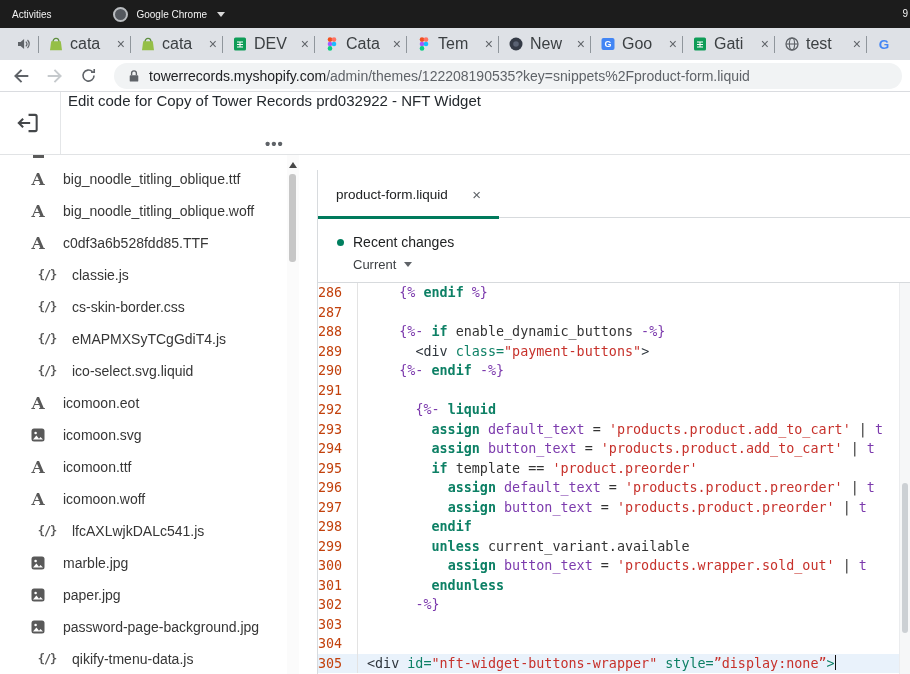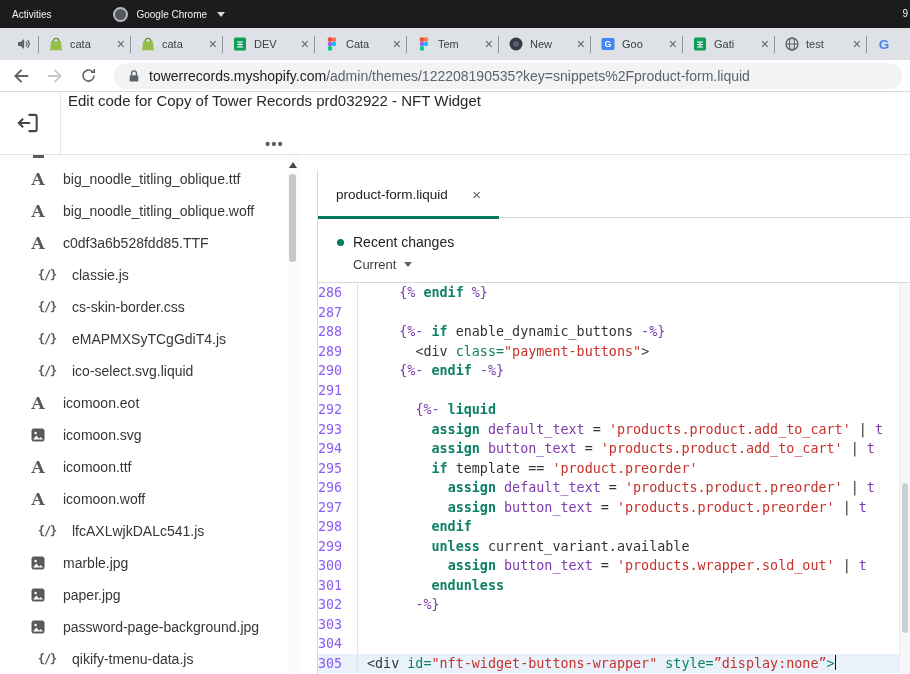--- a/index.html
+++ b/index.html
@@ -20,21 +20,21 @@
 
   
   #tabstrip{position:absolute;left:0;top:28px;width:910px;height:32px;background:#dee1e6;
             display:flex;align-items:center;padding-left:8px;box-sizing:border-box;overflow:hidden;}
   .tab-audio{width:30px;display:flex;justify-content:center;align-items:center;flex:none;cursor:pointer;}
   .tdiv{width:1px;height:17px;background:#90969c;flex:none;}
   .btab{width:91px;min-width:91px;height:32px;display:flex;align-items:center;gap:6px;
         padding:0 5px 0 9px;box-sizing:border-box;cursor:pointer;}
   .btab.partial{width:36px;min-width:36px;}
   .btab-fav{width:16px;height:16px;flex:none;display:flex;}
-  .btab-title{flex:1;font-size:11px;color:#3c4043;overflow:hidden;white-space:nowrap;}
+  .btab-title{flex:1;font-size:16px;color:#3c4043;overflow:hidden;white-space:nowrap;}
   .btab-close{font-size:14px;color:#5f6368;line-height:1;cursor:pointer;}
 
   
   #urlbar{position:absolute;left:0;top:60px;width:910px;height:32px;background:#fff;
           border-bottom:1px solid #dadce0;box-sizing:border-box;display:flex;align-items:center;
           padding:0 8px 0 12px;gap:16px;}
   .nav-ic{width:18px;height:18px;display:flex;flex:none;cursor:pointer;}
   .omnibox{flex:1;height:26px;background:#f1f3f4;border-radius:13px;display:flex;align-items:center;
            padding:0 14px;gap:9px;font-size:14px;overflow:hidden;white-space:nowrap;cursor:text;}
   .domain{color:#202124;}
@@ -83,21 +83,21 @@
   .ver-row{margin-top:7px;margin-left:16px;display:flex;align-items:center;gap:8px;cursor:pointer;}
   .ver-label{font-size:13px;color:#3c3f42;}
   .ver-caret{width:0;height:0;border-left:4px solid transparent;border-right:4px solid transparent;
              border-top:5px solid #5f6368;}
 
   .ecode{position:absolute;top:128px;left:0;right:11px;bottom:0;overflow:hidden;
          font-family:"DejaVu Sans Mono","Liberation Mono",monospace;font-size:13.4px;line-height:19.5px;}
   .code-row{display:flex;height:19.5px;cursor:text;}
   .code-row.active{background:#e9f2fb;}
   .ln{width:40px;min-width:40px;box-sizing:border-box;text-align:right;padding-right:17px;
-      color:#8b5cf6;border-right:1px solid #e3e3e3;}
+      color:#c2410c;border-right:1px solid #e3e3e3;}
   .code{padding-left:9px;white-space:pre;}
   .c-tx{color:#333333;}
   .c-pu{color:#7c3aad;}
   .c-kw{color:#0d8065;font-weight:bold;}
   .c-st{color:#c7312b;}
   .c-at{color:#0d8065;}
   .c-tag{color:#2f363d;}
   .cursor{display:inline-block;width:1.5px;height:15px;background:#111;vertical-align:-2px;}
 
   #editor-scroll{position:absolute;right:0;top:128px;bottom:0;width:11px;background:#f6f7f8;

